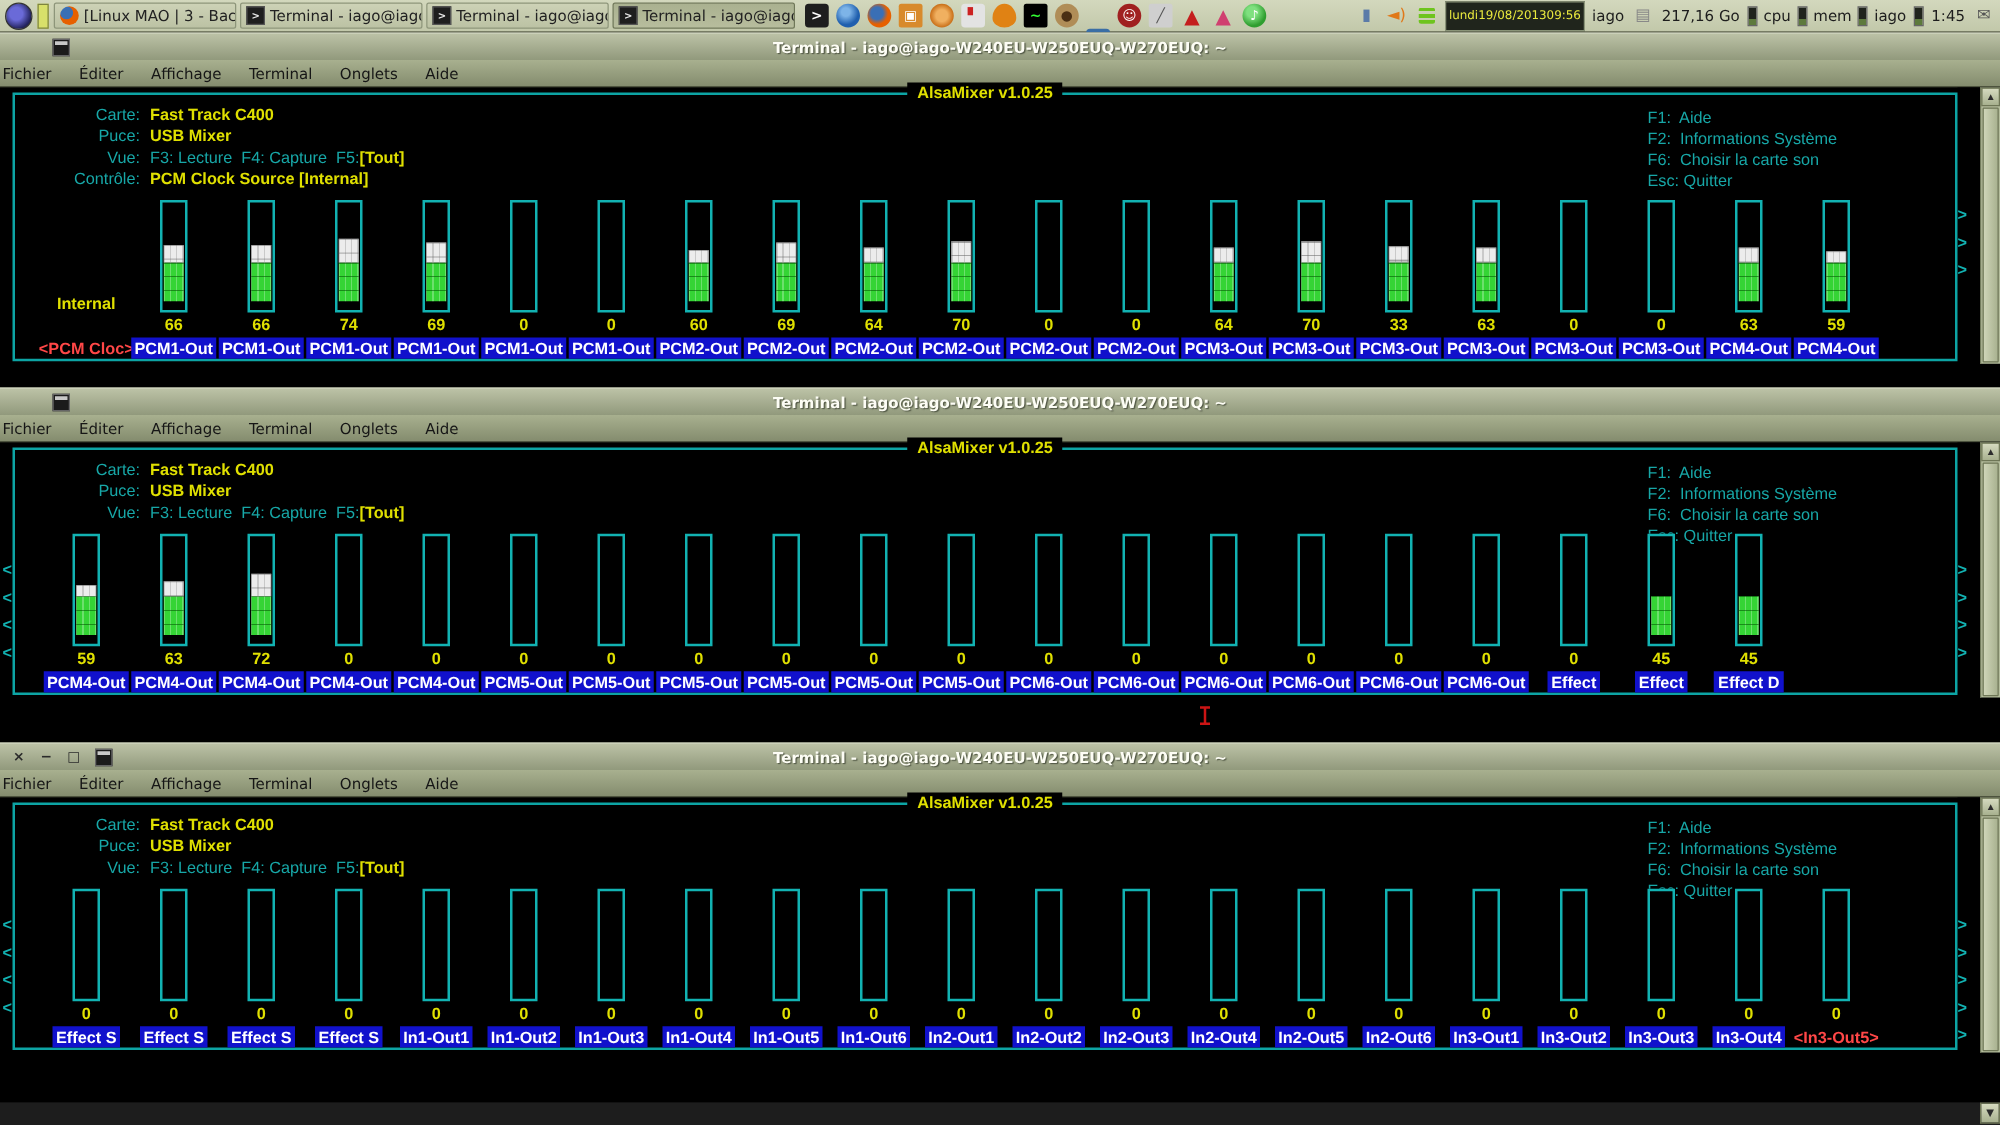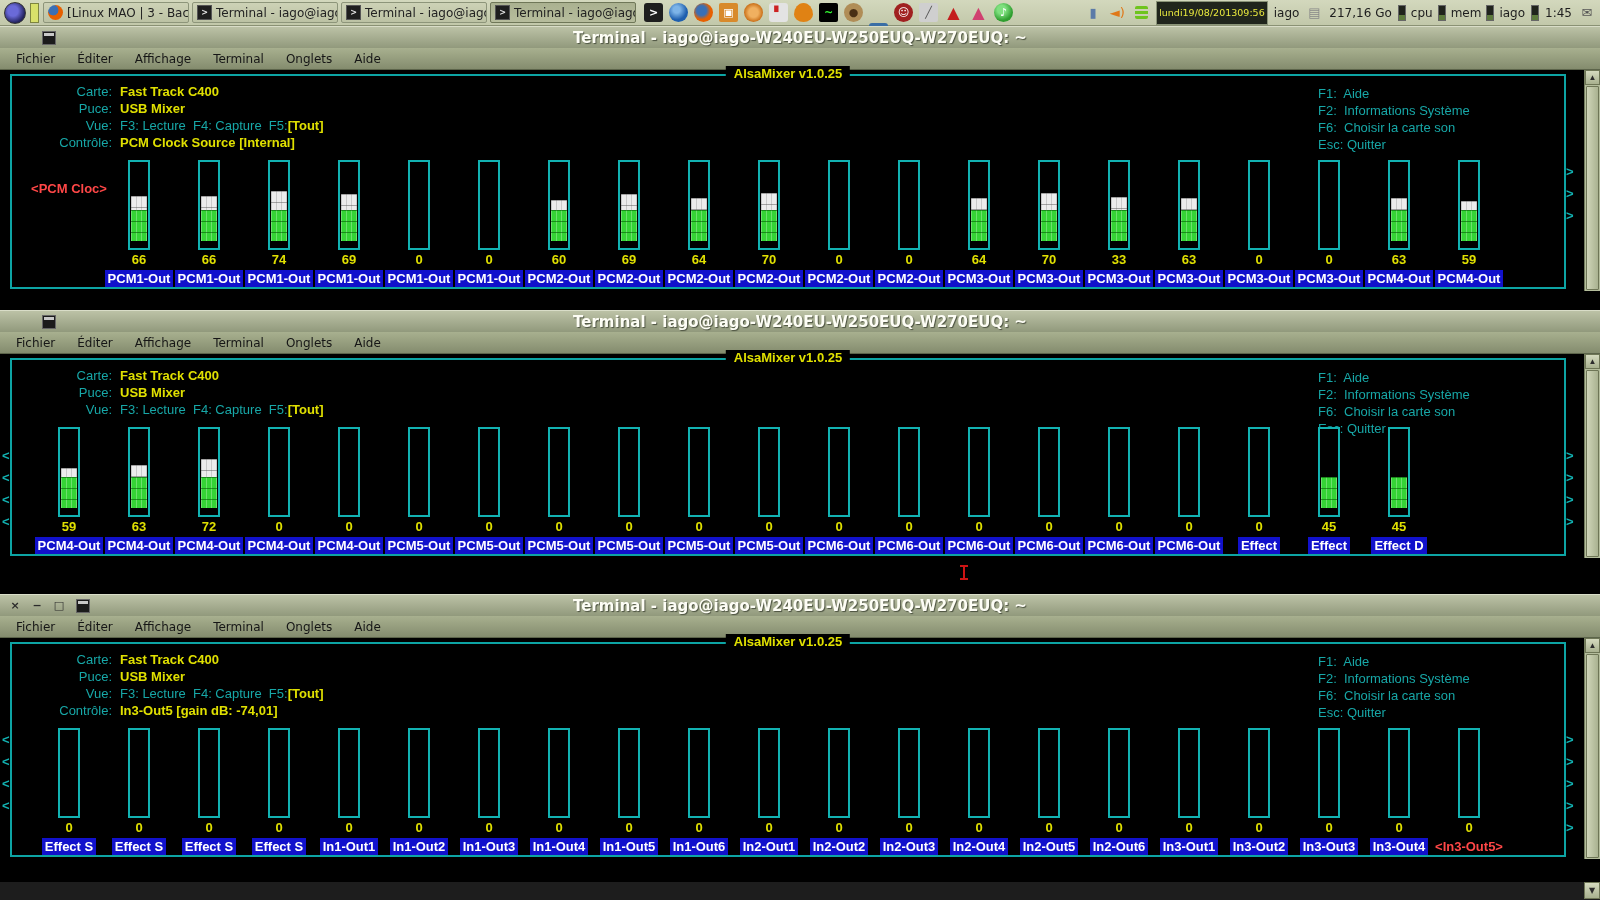--- a/index.html
+++ b/index.html
@@ -21,26 +21,26 @@
   .status { margin-left:auto; display:flex; align-items:center; gap:6px; font-size:12px; color:#222; }
   .sicon { width:18px; height:18px; display:inline-flex; align-items:center; justify-content:center; font-size:13px; }
   .wifi-bars { width:13px; height:13px; background:repeating-linear-gradient(to top,#6ec41e 0 3px, rgba(0,0,0,0) 3px 5px); border-radius:2px; }
   .clock { min-width:104px; height:24px; background:#20251c; border:1px solid #8a9478; color:#e9e93e; font-size:9.5px; display:flex; align-items:center; justify-content:center; white-space:nowrap; padding:0 2px; }
   .meter { width:8px; height:16px; background:linear-gradient(to top,#5d7a3c 0 35%, #20241c 35%); border:1px solid #666; display:inline-block; }
   .stext { font-size:12px; color:#1d1d1d; white-space:nowrap; }
 
   
   .win { position:relative; background:#000; }
   .titlebar { height:22px; background:linear-gradient(#bcc2a6,#8b937690); background-color:#99a184; display:flex; align-items:center; position:relative; border-top:1px solid #d9ddc8; }
-  .titlebar .wtitle { position:absolute; left:0; right:0; text-align:center; font-size:15px; font-weight:bold; color:#fdfdf5; text-shadow:1px 1px 1px #4c5240; }
+  .titlebar .wtitle { position:absolute; left:0; right:0; text-align:center; font-size:12px; font-weight:bold; color:#fdfdf5; text-shadow:1px 1px 1px #4c5240; }
   .wbtns { display:flex; gap:8px; margin-left:8px; z-index:2; font-size:11px; color:#2b2b2b; font-weight:bold; }
   .wbtn { width:14px; text-align:center; }
   .term-ic { width:14px; height:14px; background:#1b1b1b; border:1px solid #666; margin-left:42px; z-index:2; position:relative; }
   .term-ic::after { content:""; position:absolute; left:1px; top:1px; right:1px; height:3px; background:#c8c8c8; }
-  .menubar { height:22px; background:linear-gradient(#a8b08f,#848c6e); display:flex; align-items:center; gap:22px; padding-left:16px; border-bottom:1px solid #5c644a; }
+  .menubar { height:22px; background:linear-gradient(#a8b08f,#848c6e); display:flex; align-items:center; gap:22px; padding-left:2px; border-bottom:1px solid #5c644a; }
   .menu-item { font-size:12px; color:#161616; }
 
   .term-screen { display:flex; background:#000; font-family:Liberation Sans, sans-serif; font-size:13px; }
   .mix-wrap { flex:1; position:relative; margin:4px 0 2px 10px; border:2px solid #0da4a4; }
   .mix-title { position:absolute; top:-10px; left:50%; transform:translateX(-50%); background:#000; padding:0 8px; color:#e0e000; font-weight:bold; white-space:pre; }
   .hdr { padding:8px 0 0 4px; }
   .hrow { height:17px; white-space:pre; }
   .hlabel { display:inline-block; width:96px; text-align:right; color:#17a7a7; white-space:pre; }
   .hval { color:#e0e000; font-weight:bold; white-space:pre; padding-left:8px; }
   .hcyan { color:#17a7a7; white-space:pre; padding-left:8px; }
@@ -168,20 +168,21 @@
           <div class="hrow"><span class="hlabel">Contrôle:</span><span class="hval">PCM Clock Source [Internal]</span></div>
         </div>
         <div class="helpbox">
             <div class="help-line">F1:  Aide</div>
             <div class="help-line">F2:  Informations Système</div>
             <div class="help-line">F6:  Choisir la carte son</div>
             <div class="help-line">Esc: Quitter</div>
           </div>
         <div class="cols">
             <div class="col">
+              <div class="enum-wrap">Internal</div>
               <div class="val"></div>
               <div class="lbl sel">&lt;PCM Cloc&gt;</div>
             </div>
             <div class="col">
               <div class="sbox">
                 <div class="seg g" style="bottom: 7px; height: 30.6px;"></div>
                 <div class="seg w" style="bottom: 37.6px; height: 14.28px;"></div>
               </div>
               <div class="val">66</div>
               <div class="lbl">PCM1-Out</div>
@@ -521,21 +522,20 @@
         <span class="menu-item">Onglets</span>
         <span class="menu-item">Aide</span>
       </div>
     <div class="term-screen">
       <div class="mix-wrap">
         <span class="mix-title">AlsaMixer v1.0.25</span>
         <div class="hdr">
           <div class="hrow"><span class="hlabel">Carte:</span><span class="hval">Fast Track C400</span></div>
           <div class="hrow"><span class="hlabel">Puce:</span><span class="hval">USB Mixer</span></div>
           <div class="hrow"><span class="hlabel">Vue:</span><span class="hcyan">F3: Lecture  F4: Capture  F5:</span><span class="hval" style="padding-left:0;">[Tout]</span></div>
-          <div class="hrow"><span class="hlabel">Contrôle:</span><span class="hval">In3-Out5 [gain dB: -74,01]</span></div>
         </div>
         <div class="helpbox">
             <div class="help-line">F1:  Aide</div>
             <div class="help-line">F2:  Informations Système</div>
             <div class="help-line">F6:  Choisir la carte son</div>
             <div class="help-line">Esc: Quitter</div>
           </div>
         <div class="cols">
             <div class="col">
               <div class="sbox"></div>

